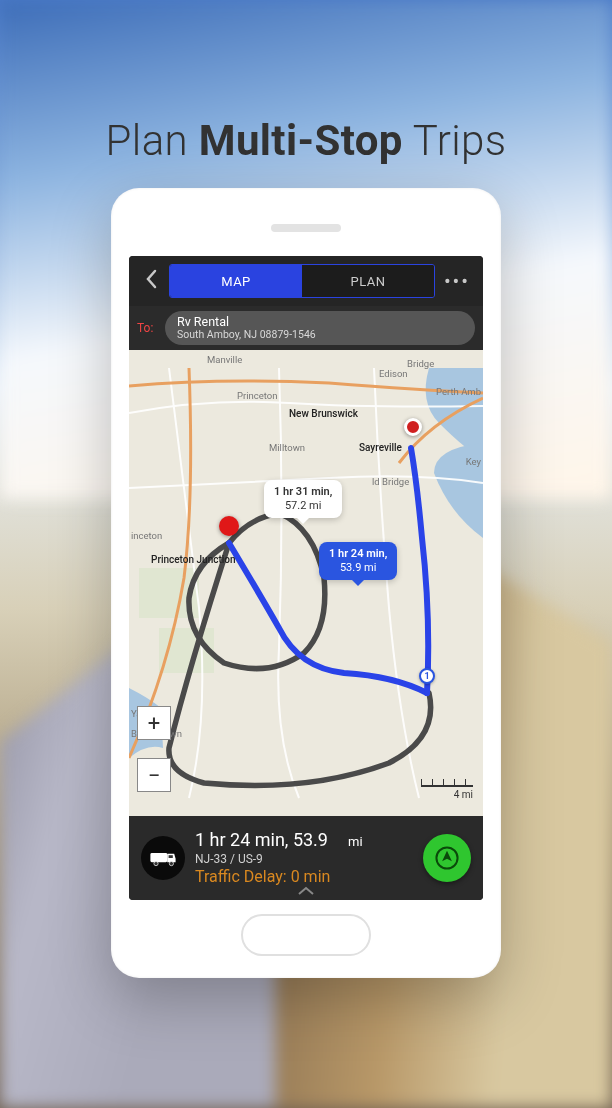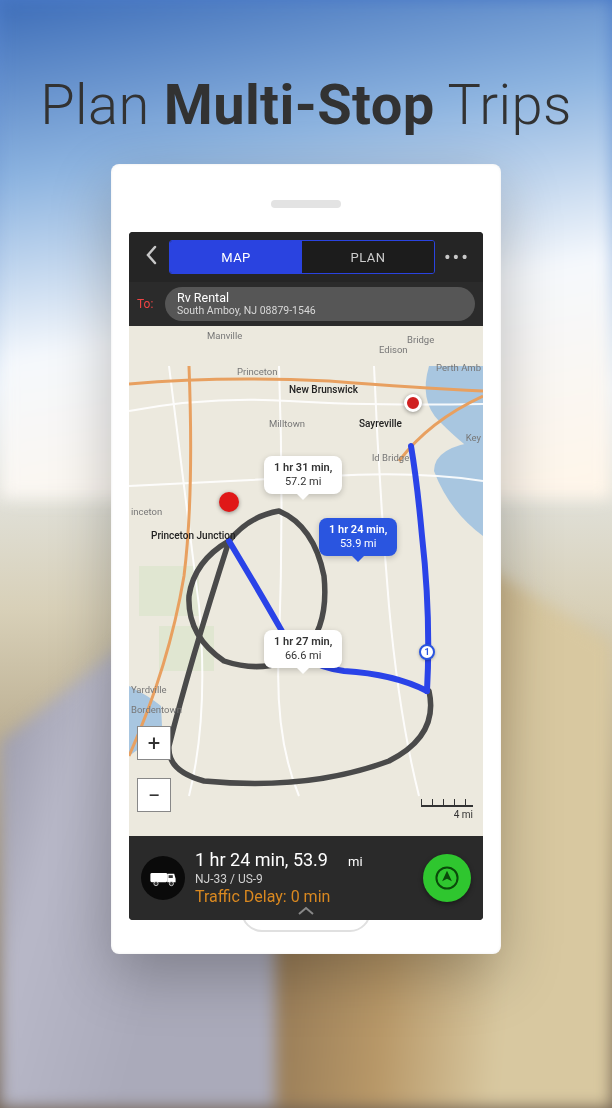--- a/index.html
+++ b/index.html
@@ -18,36 +18,37 @@
   }
   .bg-sky { position:absolute; inset:0 0 55% 0; background: linear-gradient(170deg,#3d6db8 0%,#8db4e0 30%,#f5f8fc 60%,#fff5e8 100%); }
   .bg-road-left { position:absolute; left:0; bottom:0; width:50%; height:55%;
     background: linear-gradient(105deg, #888899 0%, #b8b8c8 30%, #aaaaba 60%); clip-path: polygon(0 40%, 100% 0, 100% 100%, 0 100%); }
   .bg-road-right { position:absolute; right:0; bottom:0; width:55%; height:60%;
     background: linear-gradient(95deg, #8a7050 0%, #b89868 40%, #d8c8a0 70%); clip-path: polygon(0 0, 100% 30%, 100% 100%, 0 100%); }
 
   .headline {
     position: relative; z-index: 2;
     text-align: center;
-    font-size: 56px;
+    font-size: 42px;
     color: #323232;
     padding-top: 72px;
     font-weight: 300;
     letter-spacing: 0.4px;
+    margin-top: 44px;
   }
   .headline b { font-weight: 700; }
 
   .phone {
     position: absolute; z-index: 3;
-    left: 50%; top: 164px; transform: translateX(-50%);
+    left: 50%; top: 188px; transform: translateX(-50%);
     width: 390px; height: 790px;
     background: #ffffff;
-    border-radius: 8px;
+    border-radius: 28px;
     box-shadow: 0 20px 60px rgba(0,0,0,.25), inset 0 0 3px rgba(0,0,0,.08);
-    padding: 68px 18px 34px 18px;
+    padding: 68px 18px 78px 18px;
   }
   .phone .earpiece {
     position:absolute; top:36px; left:50%; transform:translateX(-50%);
     width:70px; height:8px; border-radius:4px; background:#e3e3e3;
   }
   .phone .home-btn {
     position:absolute; bottom:22px; left:50%; transform:translateX(-50%);
     width:130px; height:42px; border-radius:22px; border:2px solid #e0e0e0;
   }
 
@@ -244,24 +245,20 @@
         </div>
 
       <div class="route-bubble" style="top:130px; left:135px;">
         <div class="t">1 hr 31 min,</div>
         <div>57.2 mi</div>
       </div>
       <div class="route-bubble primary" style="top:192px; left:190px;">
         <div class="t">1 hr 24 min,</div>
         <div>53.9 mi</div>
       </div>
-      <div class="route-bubble" style="top:304px; left:135px;">
-        <div class="t">1 hr 27 min,</div>
-        <div>66.6 mi</div>
-      </div>
 
       <div class="zoom-controls">
         <div class="zoom-btn">+</div>
         <div class="zoom-btn">−</div>
       </div>
 
       <div class="scale-bar">
         <div class="scale-ticks">
           <span></span>
             <span></span>

